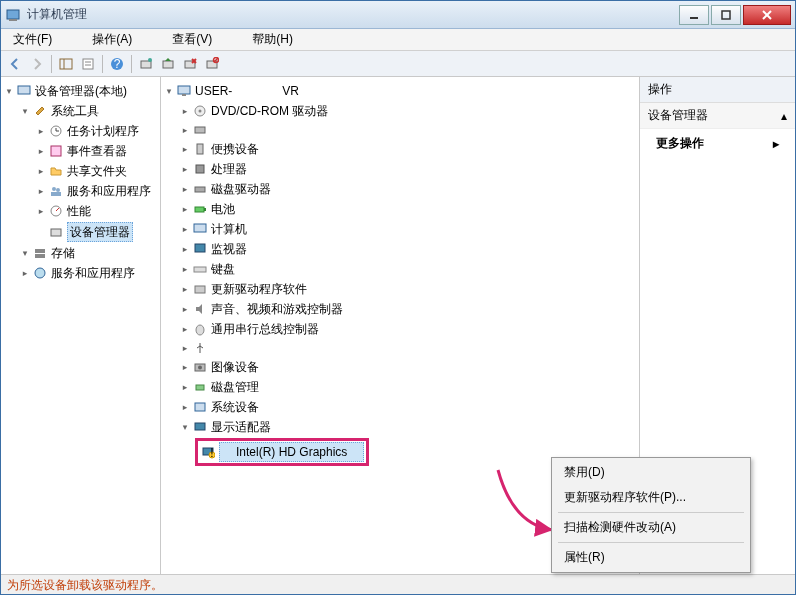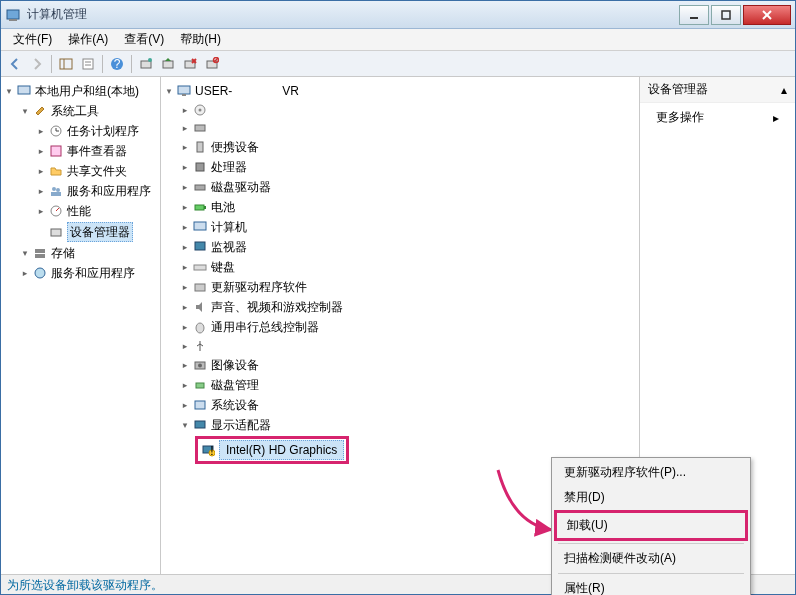--- a/index.html
+++ b/index.html
@@ -4,41 +4,41 @@
 <style>
 * { box-sizing: border-box; margin: 0; padding: 0; font-family: "Microsoft YaHei", "SimSun", sans-serif; font-size: 12px; }
 body { background: #fff; }
 .window { width: 796px; height: 595px; border: 1px solid #3a6ea5; background: #fff; position: relative; }
 .titlebar { height: 28px; background: linear-gradient(to bottom, #e8f0f8, #cddded); display: flex; align-items: center; padding: 0 4px; border-bottom: 1px solid #9cb7d4; }
 .titlebar .icon { width: 16px; height: 16px; margin-right: 6px; }
 .titlebar .title { flex: 1; color: #2b3a50; }
 .winbtns { display: flex; gap: 0; }
 .winbtn { width: 30px; height: 20px; margin-left: 2px; display: flex; align-items: center; justify-content: center; border: 1px solid #8aa; background: linear-gradient(#fdfdfd,#d9e3ee); cursor: pointer; }
 .winbtn.close { width: 48px; background: linear-gradient(#f08080,#c62b2b); border-color: #9a1a1a; color: #fff; }
-.menubar { height: 22px; background: #f4f4f4; border-bottom: 1px solid #d0d0d0; display: flex; align-items: center; padding: 0 4px; }
+.menubar { height: 22px; background: #f4f4f4; border-bottom: 1px solid #d0d0d0; display: flex; align-items: center; padding: 0 4px; gap: 24px; }
 .menubar span { padding: 2px 8px; cursor: pointer; }
 .toolbar { height: 26px; background: #eef2f7; border-bottom: 1px solid #c9c9c9; display: flex; align-items: center; padding: 0 4px; gap: 2px; }
 .toolbtn { width: 20px; height: 20px; display: flex; align-items: center; justify-content: center; cursor: pointer; }
 .tsep { width: 1px; height: 18px; background: #bbb; margin: 0 2px; }
 .body { display: flex; height: calc(100% - 28px - 22px - 26px - 20px); }
 .leftpane { width: 160px; border-right: 1px solid #c9c9c9; overflow: auto; padding: 4px 2px; background: #fff; }
 .midpane { flex: 1; border-right: 1px solid #c9c9c9; overflow: visible; padding: 4px 2px; background: #fff; position: relative; }
 .rightpane { width: 155px; background: #fff; }
 .rightpane .hdr { background: #eef2f7; padding: 4px 8px; border-bottom: 1px solid #ddd; }
 .rightpane .sub { background: #f6f6f6; padding: 4px 8px; border-bottom: 1px solid #eee; display: flex; justify-content: space-between; align-items: center; }
-.rightpane .act { padding: 6px 16px; display: flex; justify-content: space-between; align-items: center; cursor: pointer; }
+.rightpane .act { padding: 6px 16px; display: flex; justify-content: space-between; align-items: center; cursor: pointer; font-weight: bold; }
 .tree { list-style: none; }
 .tree li { white-space: nowrap; }
 .node { display: flex; align-items: center; padding: 1px 0; cursor: pointer; line-height: 18px; }
 .twisty { width: 12px; height: 12px; display: inline-flex; align-items: center; justify-content: center; margin-right: 1px; color: #666; font-size: 9px; }
 .nicon { width: 16px; height: 16px; margin-right: 3px; display: inline-flex; align-items: center; justify-content: center; }
 .tree ul { list-style: none; padding-left: 16px; }
 .selected { background: #cce4f7; border: 1px dotted #6aa3da; }
 .highlight-box { border: 3px solid #d6246e; padding: 1px 2px; }
-.statusbar { height: 20px; background: #f0f0f0; border-top: 1px solid #c9c9c9; padding: 2px 6px; font-size: 12px; color: #0369a1; }
+.statusbar { height: 20px; background: #f0f0f0; border-top: 1px solid #c9c9c9; padding: 2px 6px; font-size: 12px; color: #c2410c; }
 .contextmenu { position: absolute; left: 390px; top: 380px; width: 200px; background: #f2f2f2; border: 1px solid #999; box-shadow: 2px 2px 4px rgba(0,0,0,0.25); padding: 2px; z-index: 10; }
 .cmitem { padding: 4px 10px; cursor: pointer; }
 .cmsep { height: 1px; background: #ccc; margin: 2px 4px; }
 .cm-highlight { border: 3px solid #d6246e; }
 .arrow { position: absolute; left: 332px; top: 388px; z-index: 9; pointer-events: none; }
 svg { display: block; }
 </style>
 </head>
 <body>
 
@@ -145,21 +145,21 @@
     <div class="leftpane">
       <ul class="tree">
         <li>
           <div class="node">
             <span class="twisty">▾</span>
             <span class="nicon">
                 <svg width="14" height="14">
                   <rect x="1" y="2" width="12" height="8" fill="#cde" stroke="#369"></rect>
                 </svg>
               </span>
-            <span>本地用户和组(本地)</span>
+            <span>设备管理器(本地)</span>
           </div>
           <ul>
             <li>
               <div class="node">
                 <span class="twisty">▾</span>
                 <span class="nicon">
                     <svg width="14" height="14">
                       <path d="M3 9 L9 3 L11 5 L5 11 Z" fill="#da4" stroke="#a72"></path>
                     </svg>
                   </span>
@@ -283,20 +283,21 @@
           <ul>
             <li>
                 <div class="node">
                   <span class="twisty">▸</span>
                   <span class="nicon">
                     <svg width="14" height="14">
                       <circle cx="7" cy="7" r="5" fill="#eee" stroke="#888"></circle>
                       <circle cx="7" cy="7" r="1.5" fill="#888"></circle>
                     </svg>
                   </span>
+                  <span>DVD/CD-ROM 驱动器</span>
                 </div>
               </li>
             <li>
                 <div class="node">
                   <span class="twisty">▸</span>
                   <span class="nicon">
                     <svg width="14" height="14">
                       <rect x="2" y="4" width="10" height="6" fill="#bbb" stroke="#666"></rect>
                     </svg>
                   </span>
@@ -471,53 +472,51 @@
                 <li>
                     <div class="node">
                   <span class="highlight-box" style="display:inline-flex;align-items:center">
                     <span class="nicon">
                           <svg width="14" height="14">
                             <rect x="2" y="3" width="10" height="7" fill="#48a" stroke="#246"></rect>
                             <circle cx="11" cy="10" r="3" fill="#fc3" stroke="#c90"></circle>
                             <text x="11" y="12" font-size="5" text-anchor="middle">!</text>
                           </svg>
                         </span>
-                    <span class="selected" style="padding:0 6px">Intel(R) HD Graphics</span>
+                    <span class="selected" style="padding:0 16px">Intel(R) HD Graphics</span>
                   </span>
                 </div>
                   </li>
               </ul>
             </li>
           </ul>
         </li>
       </ul>
 
       <svg class="arrow" width="80" height="120">
         <defs>
             <marker id="ah" markerWidth="8" markerHeight="8" refX="6" refY="3" orient="auto">
               <path d="M0 0 L6 3 L0 6 Z" fill="#d6246e"></path>
             </marker>
           </defs>
         <path d="M5 5 Q20 60 60 65" stroke="#d6246e" stroke-width="3" fill="none" marker-end="url(#ah)"></path>
       </svg>
 
       <div class="contextmenu">
+        <div class="cmitem">禁用(D)</div>
         <div class="cmitem">更新驱动程序软件(P)...</div>
-        <div class="cmitem">禁用(D)</div>
-        <div class="cm-highlight">
-            <div class="cmitem">卸载(U)</div>
-          </div>
         <div class="cmsep"></div>
         <div class="cmitem">扫描检测硬件改动(A)</div>
         <div class="cmsep"></div>
         <div class="cmitem">属性(R)</div>
       </div>
     </div>
 
     <div class="rightpane">
+      <div class="hdr">操作</div>
       <div class="sub">
         <span>设备管理器</span>
         <span>▴</span>
       </div>
       <div class="act">
         <span>更多操作</span>
         <span>▸</span>
       </div>
     </div>
 

